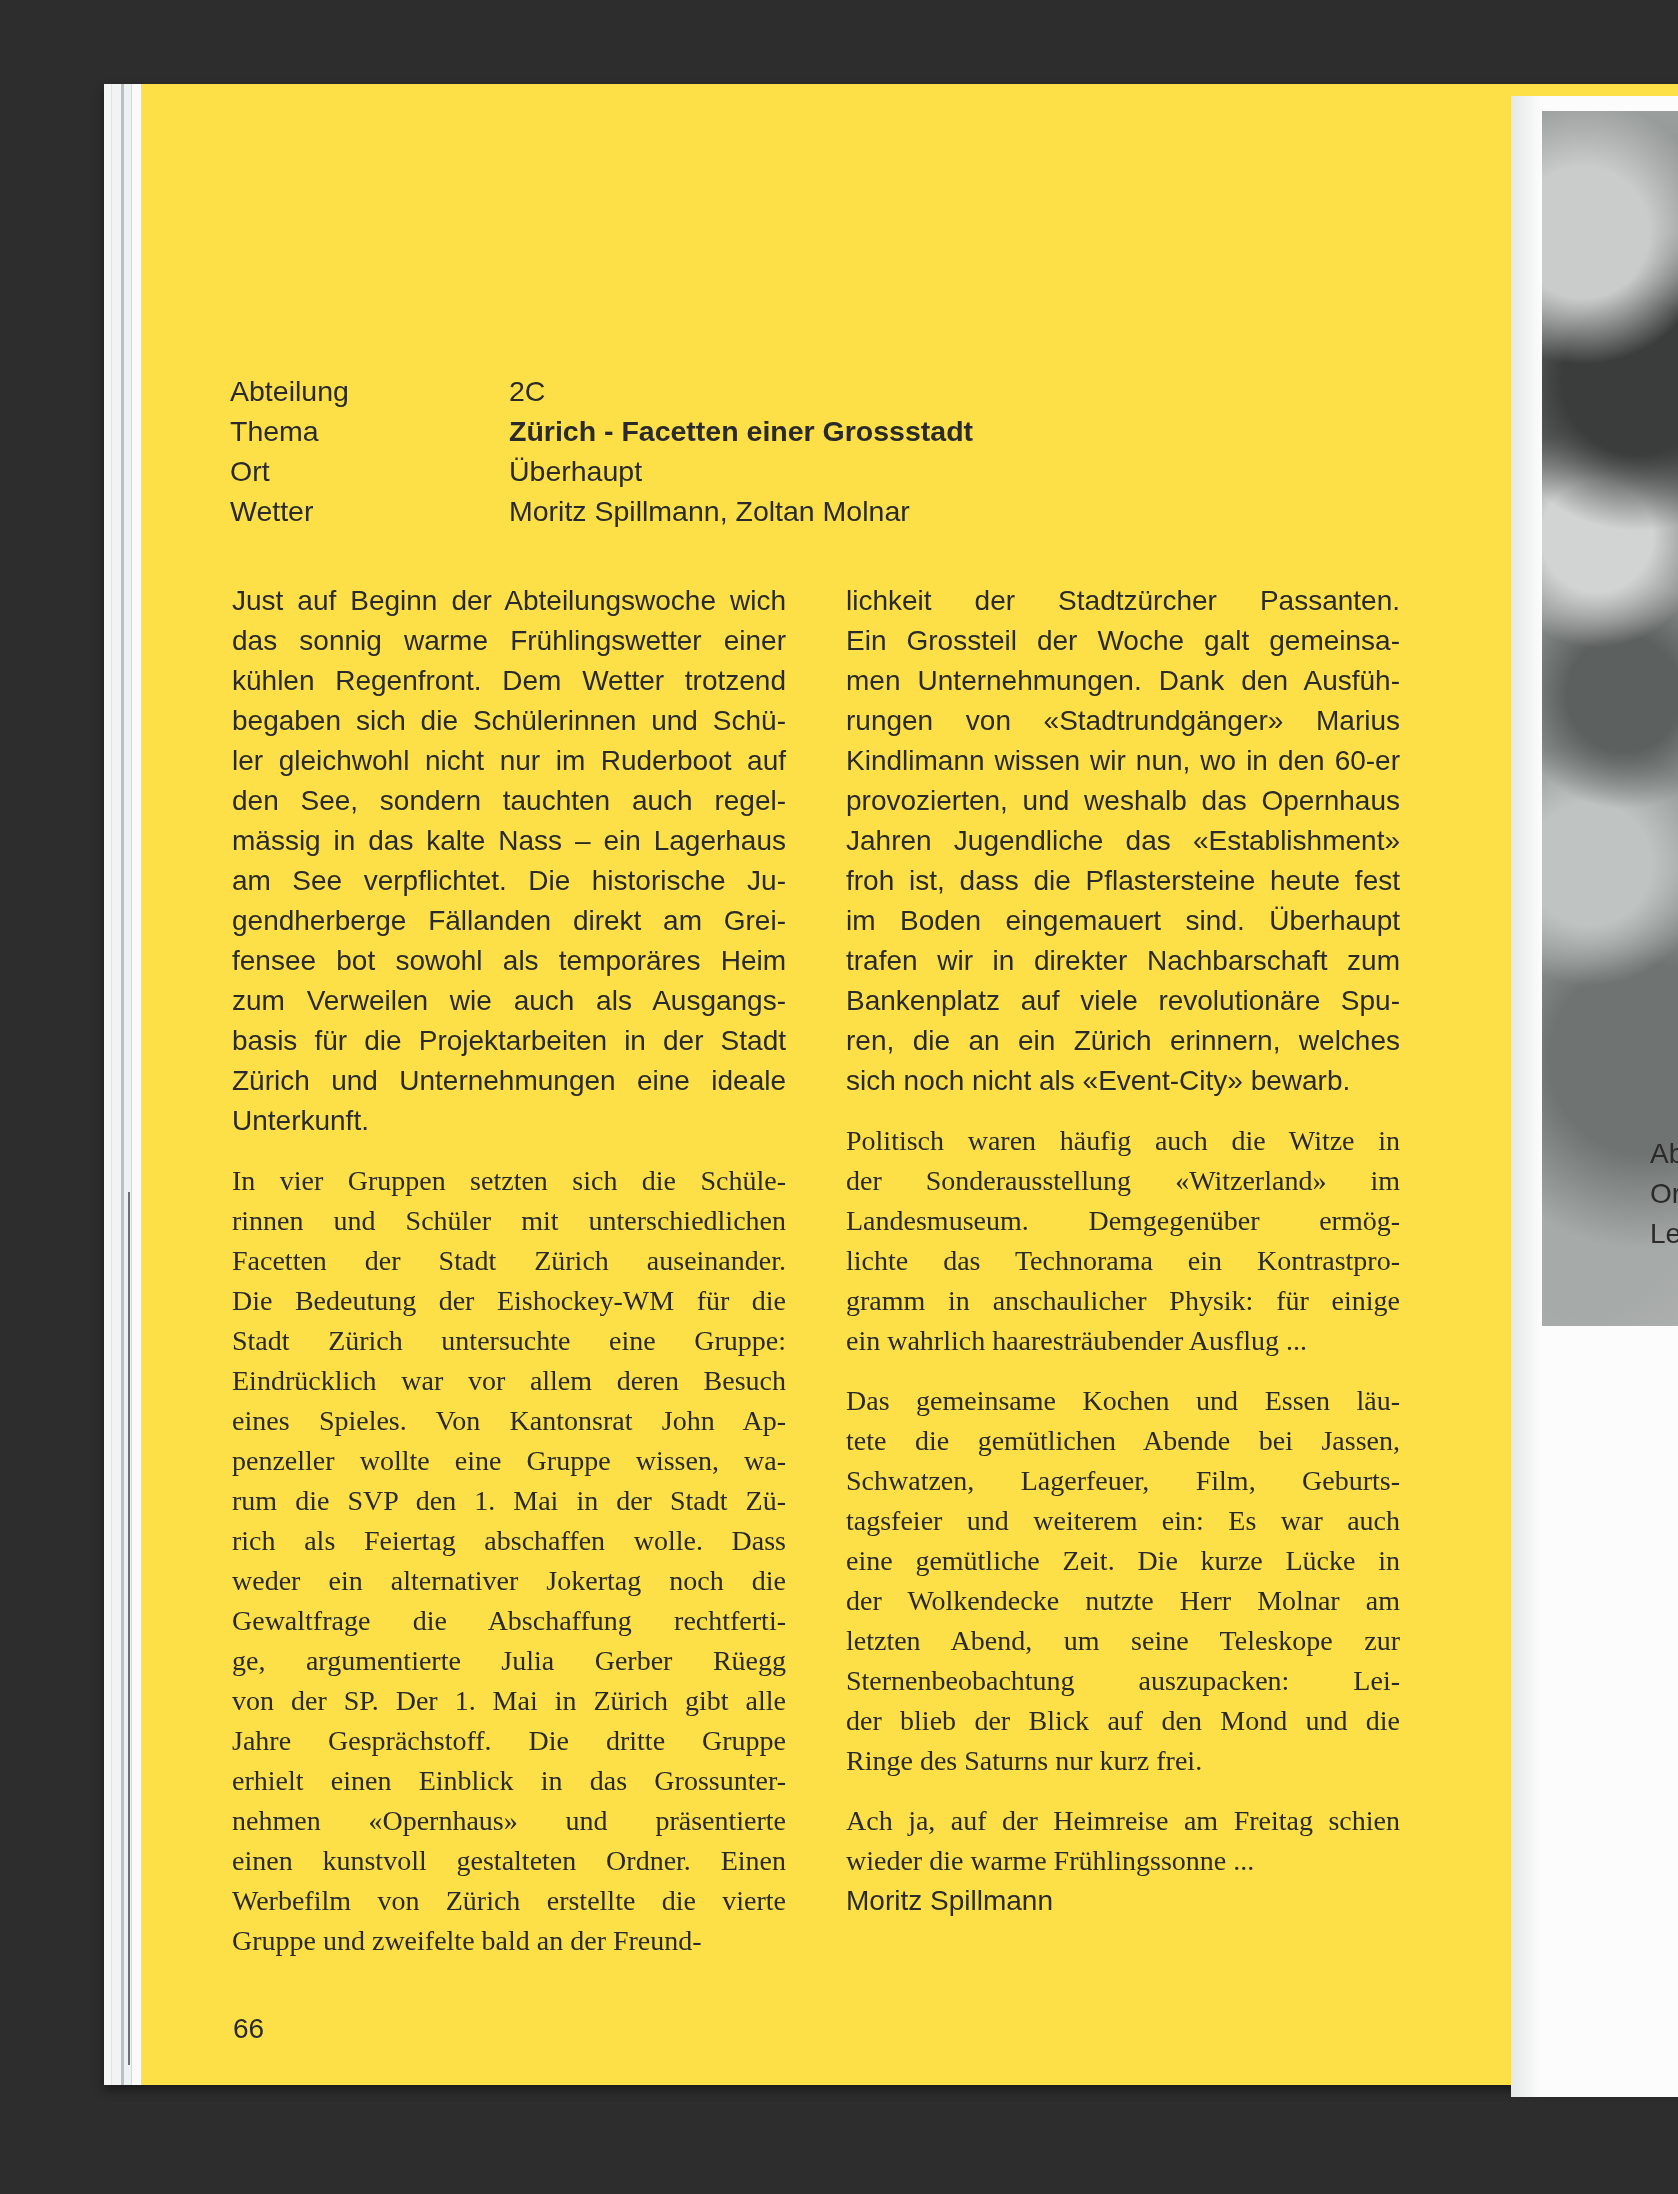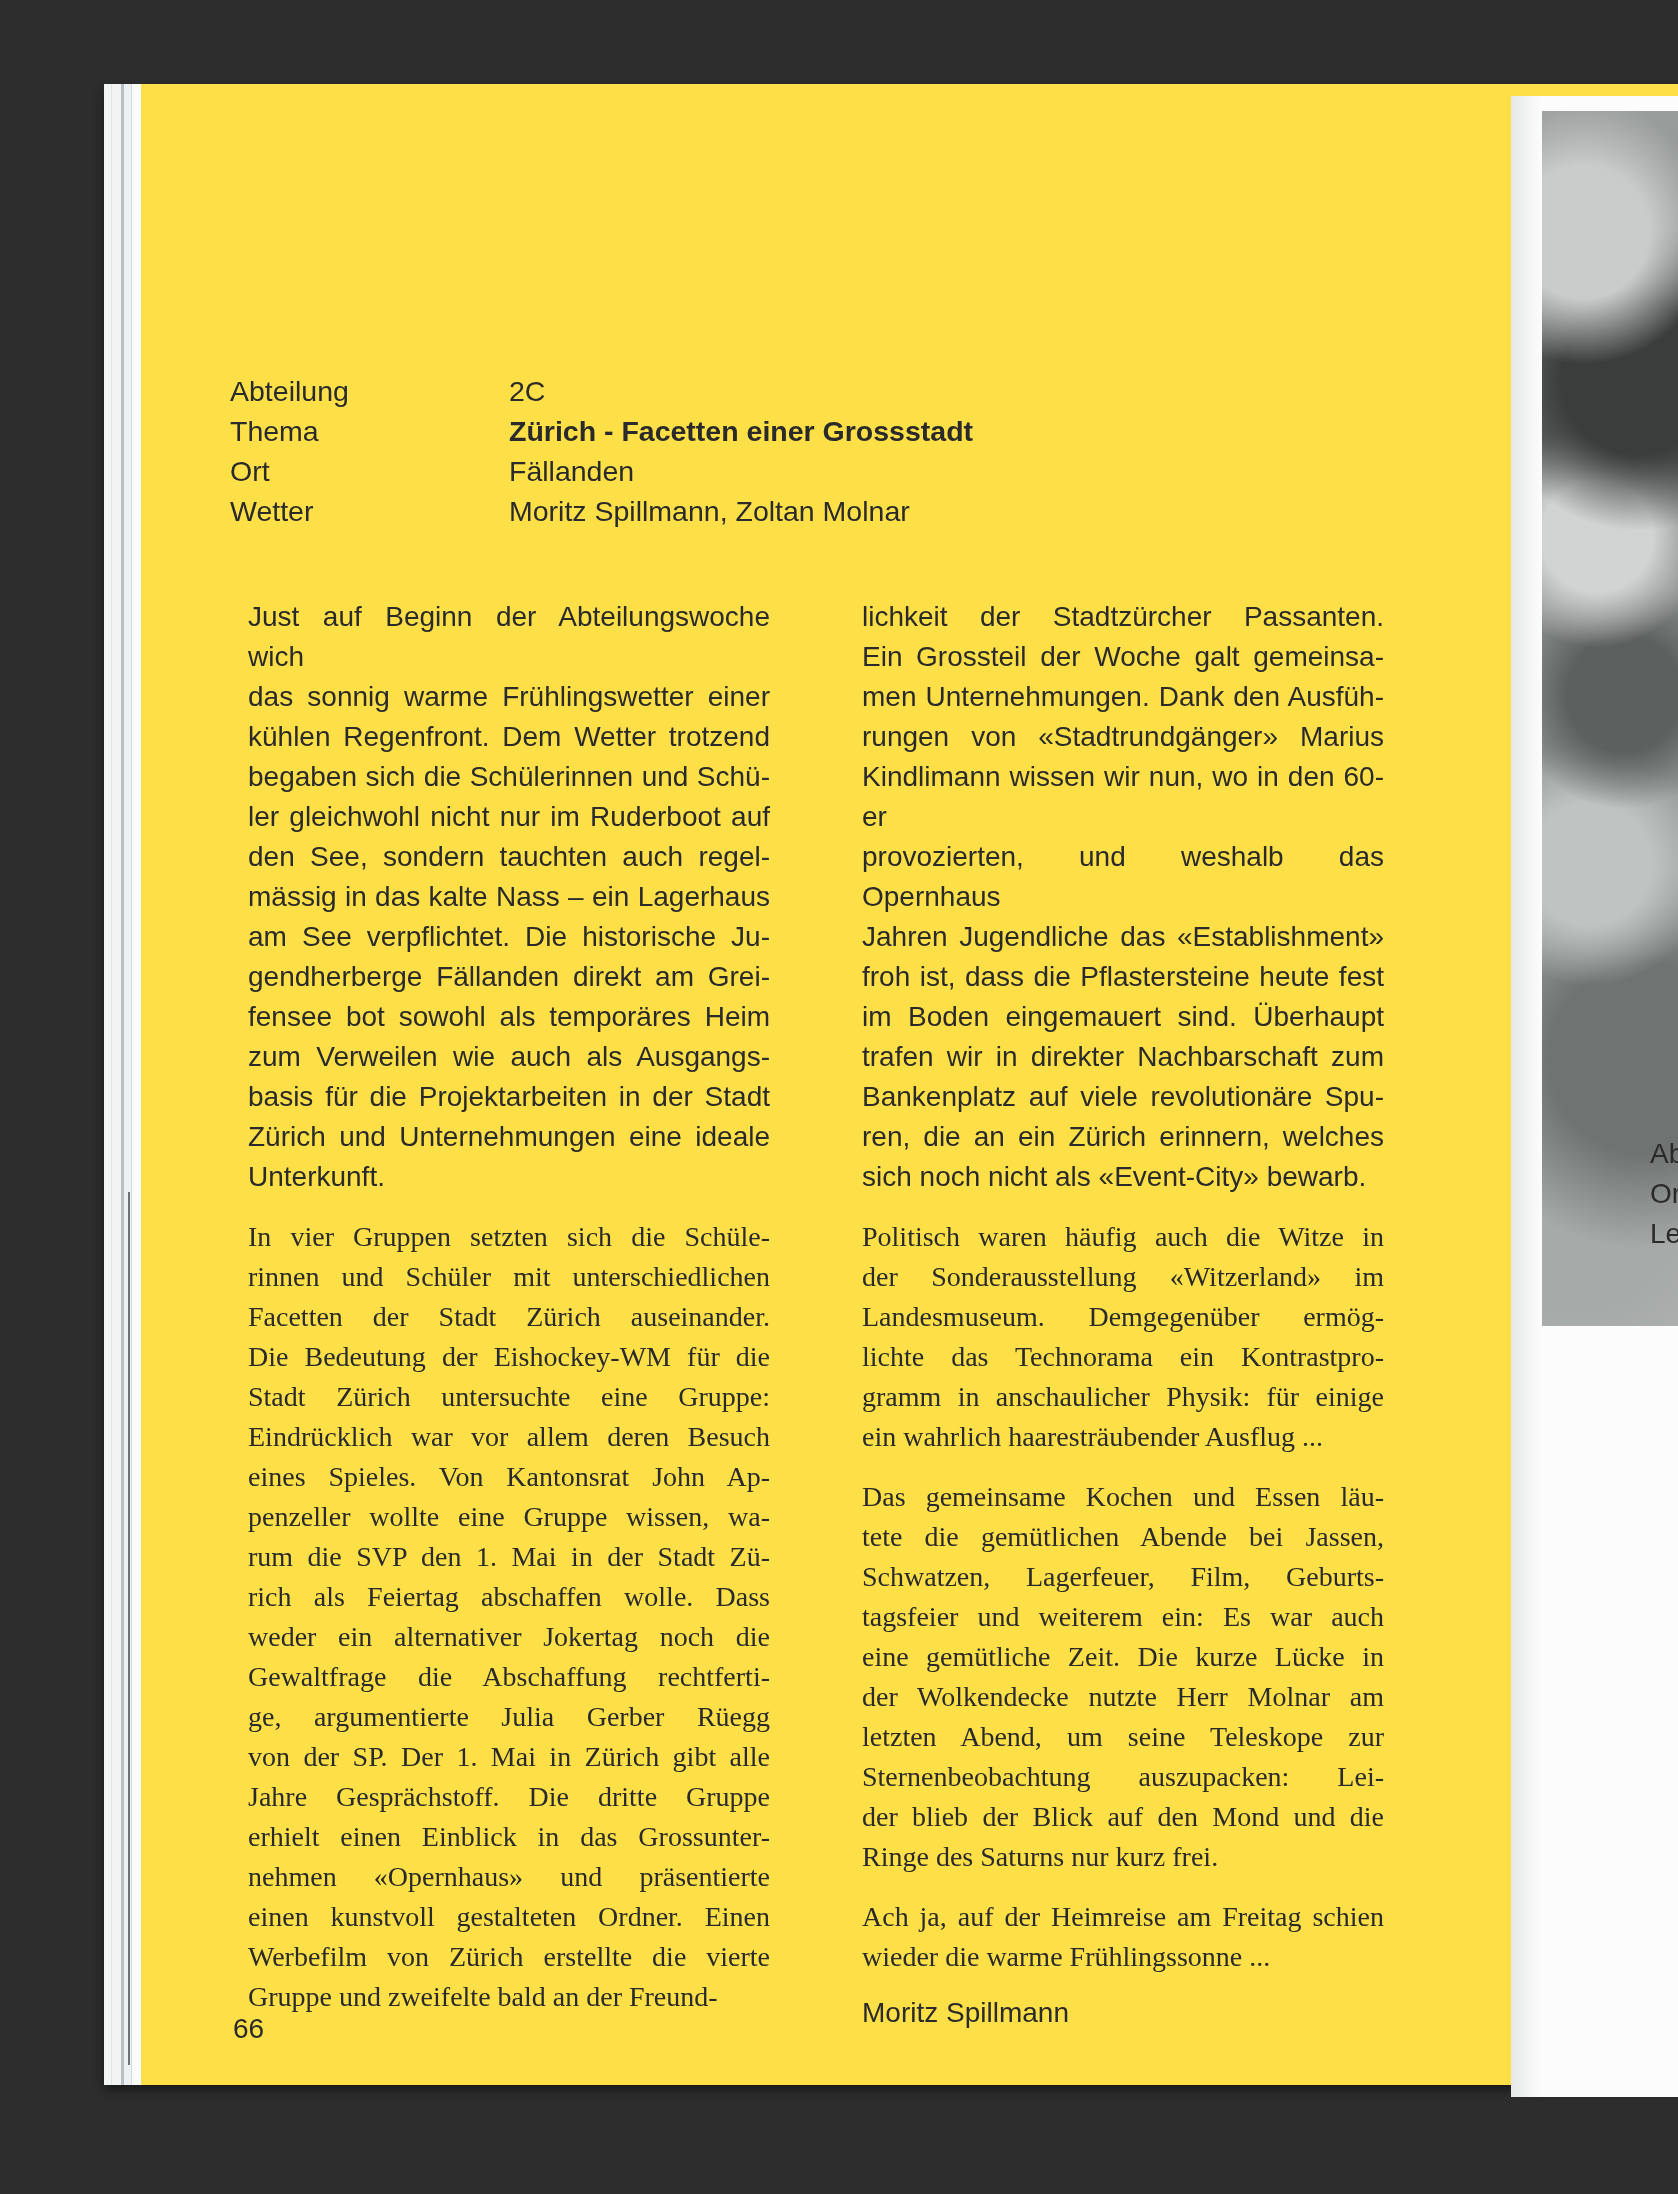--- a/index.html
+++ b/index.html
@@ -29,21 +29,21 @@
   .meta-row { display: flex; }
   .meta-label { width: 279px; }
   .meta-value-bold { font-weight: bold; }
   .col {
     position: absolute; top: 497px; width: 554px;
     font-size: 28px; line-height: 40px; text-align: justify;
     hyphens: manual;
   }
   .col-left { left: 128px; }
   .col-right { left: 742px; }
-  .col p { margin: 16px; }
+  .col p { margin: 0; }
   .col p.spaced { margin-top: 20px; font-family: Liberation Serif, serif; }
   .col p .line { display: block; text-align: justify; text-align-last: justify; }
   .col p .line.last { text-align-last: left; }
   .signature { text-align: left; }
   .page-number {
     position: absolute; left: 129px; top: 1929px; font-size: 28px;
   }
   .page-right {
     position: absolute; left: 1511px; top: 96px; width: 168px; height: 2001px;
     background: #fbfcfb;
@@ -84,21 +84,21 @@
     <div class="meta-row">
       <span class="meta-label">Abteilung</span>
       <span class="meta-value">2C</span>
     </div>
     <div class="meta-row">
       <span class="meta-label">Thema</span>
       <span class="meta-value meta-value-bold">Zürich - Facetten einer Grossstadt</span>
     </div>
     <div class="meta-row">
       <span class="meta-label">Ort</span>
-      <span class="meta-value">Fällanden</span>
+      <span class="meta-value">Überhaupt</span>
     </div>
     <div class="meta-row">
       <span class="meta-label">Wetter</span>
       <span class="meta-value">Moritz Spillmann, Zoltan Molnar</span>
     </div>
   </div>
 
   <div class="col col-left">
     <p>
         <span class="line">Just auf Beginn der Abteilungswoche wich</span>

